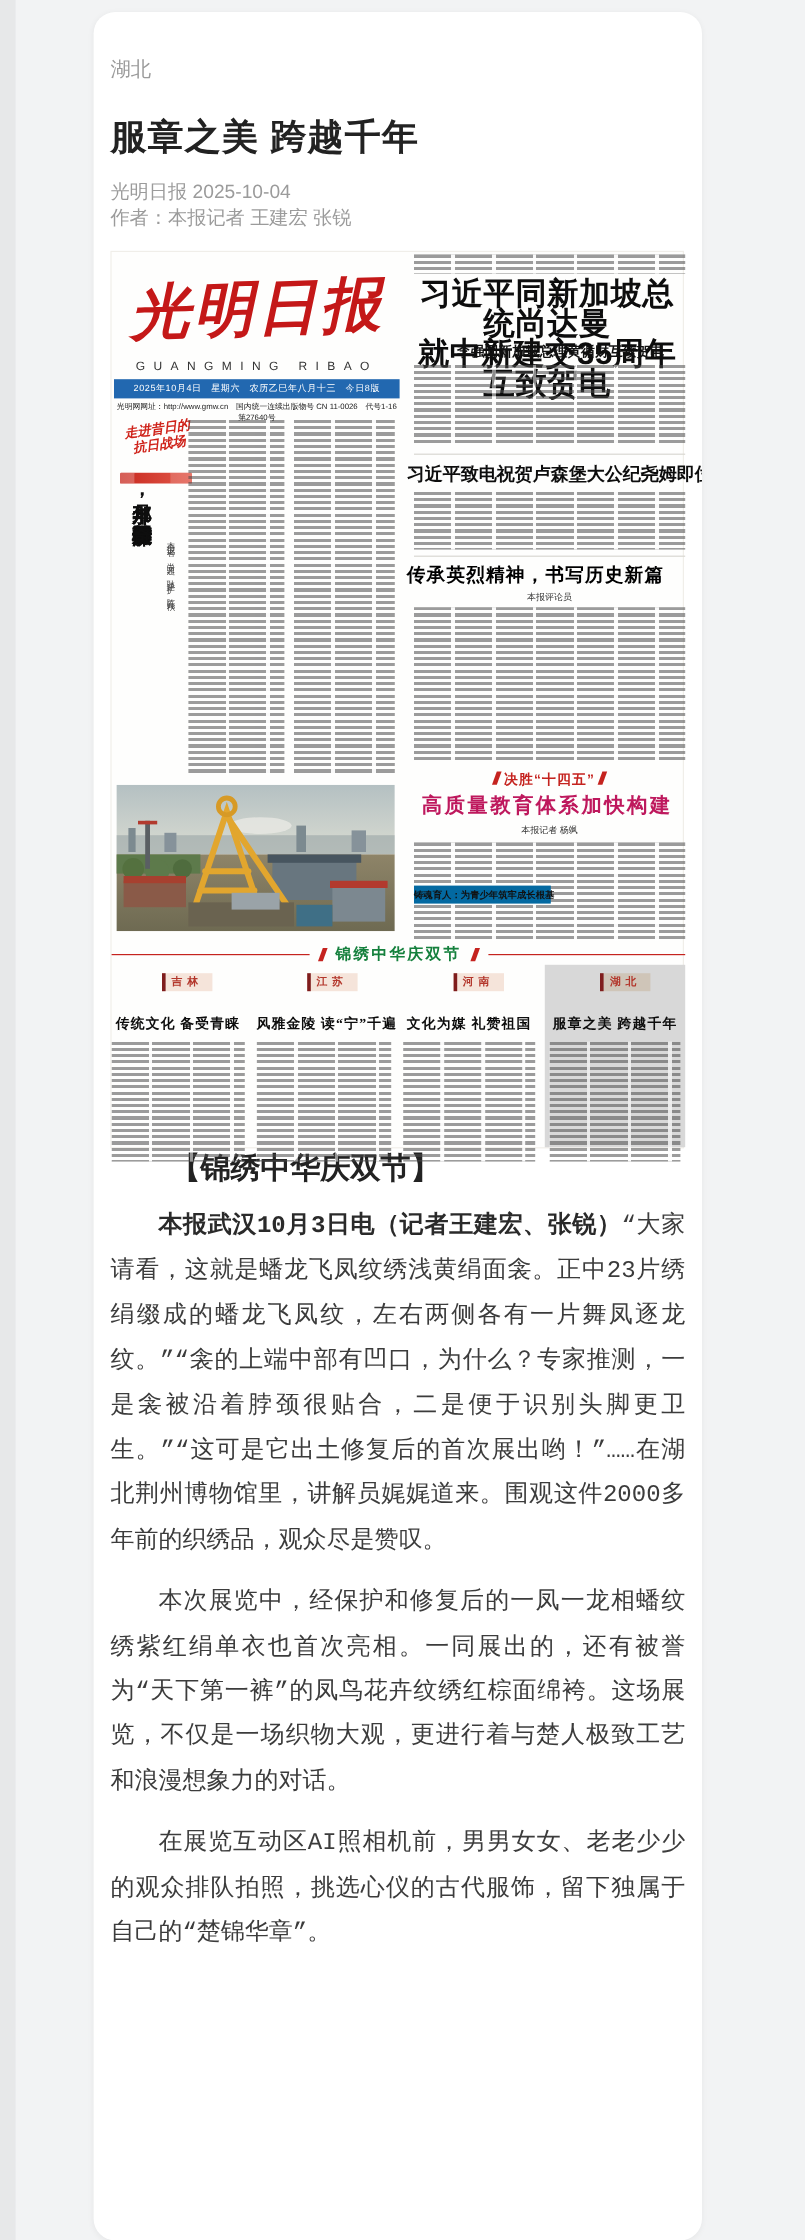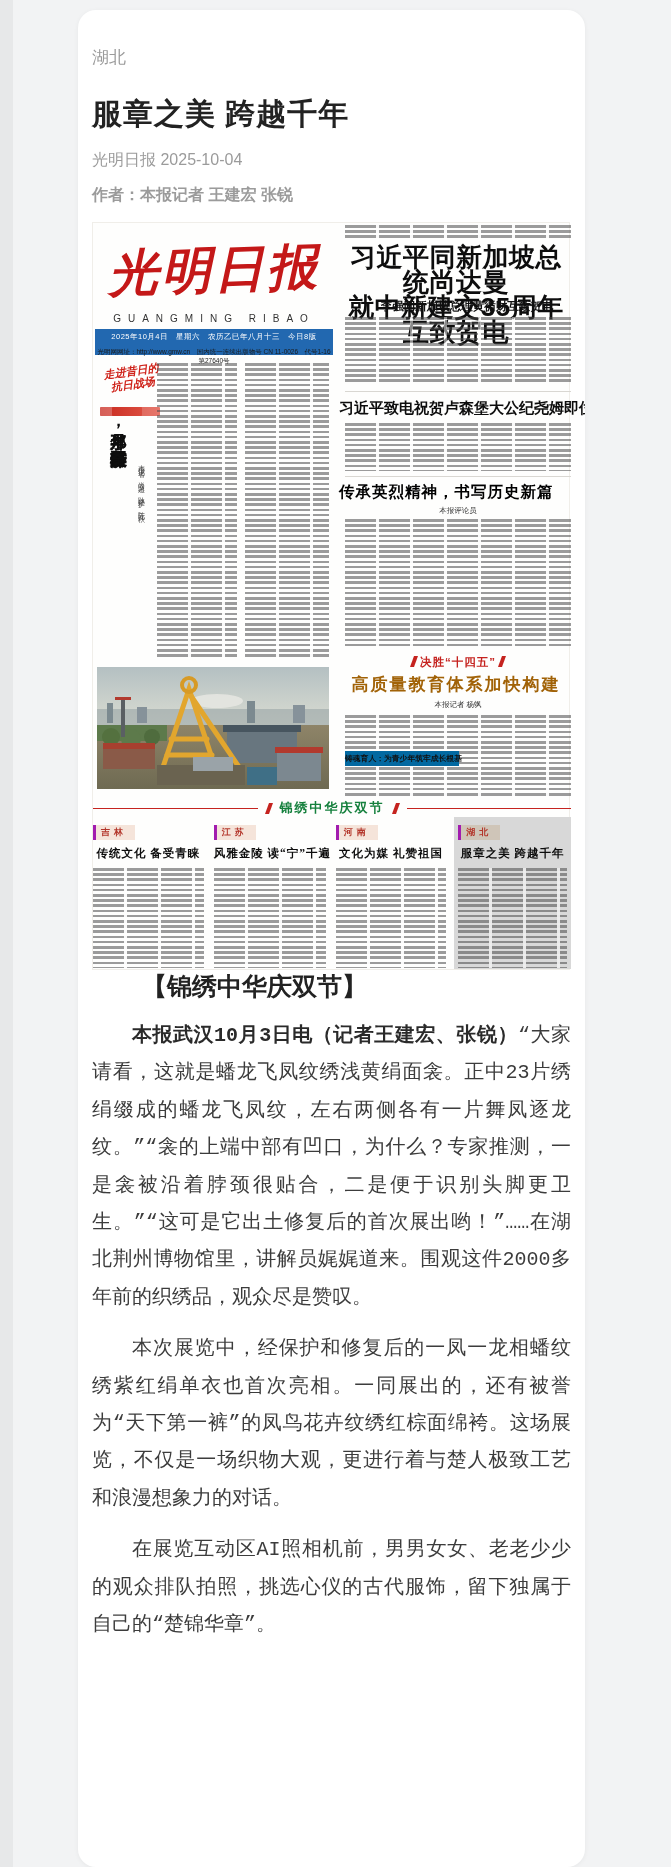--- a/index.html
+++ b/index.html
@@ -3,32 +3,32 @@
 <meta charset="utf-8">
 <style>
   * { margin:0; padding:0; box-sizing:border-box; }
   html,body { width:671px; height:1867px; background:#f2f3f4; font-family:"Liberation Sans",sans-serif; overflow:hidden; position:relative; }
   .edge-strip { position:absolute; left:0; top:0; width:13px; height:100%; background:#e7e8e9; }
   .card { position:absolute; left:78px; top:10px; width:507px; height:1857px; background:#ffffff;
           border-radius:18px; box-shadow:0 1px 5px rgba(0,0,0,.05); padding:0 14px; overflow:hidden; }
   .category { padding-top:36px; font-size:17px; color:#9b9b9b; }
   .title { margin-top:25px; font-size:30px; font-weight:700; color:#222; letter-spacing:1px; }
   .meta { margin-top:15px; font-size:16px; color:#9b9b9b; }
-  .meta.author { margin-top:14px;font-weight:bold; }
+  .meta.author { margin-top:1px; }
 
   
   .paper { position:relative; width:478px; height:748px; margin-top:16px; background:#fefefd; border:1px solid #f0eee9; }
   .micro { position:absolute; opacity:.55;
      background:
        repeating-linear-gradient(90deg, rgba(255,255,255,0) 0 31px, rgba(255,255,255,.95) 31px 34px),
        repeating-linear-gradient(180deg, #4c4c4c 0 2.6px, rgba(0,0,0,0) 2.6px 5.2px); }
   .logo { position:absolute; left:2px; top:8px; width:238px; text-align:center; font-family:"Liberation Serif",serif;
           font-size:50px; font-weight:700; font-style:italic; color:#c41818; letter-spacing:3px; transform:rotate(-2deg); line-height:78px; }
   .pinyin { position:absolute; left:2px; top:90px; width:238px; text-align:center; font-size:10px; letter-spacing:7px; color:#333; }
-  .datebar { position:absolute; left:2px; top:106px; width:238px; height:26px; background:#2268b0; color:#fff;
+  .datebar { position:absolute; left:2px; top:106px; width:238px; height:16px; background:#2268b0; color:#fff;
              font-size:7.5px; line-height:15px; text-align:center; letter-spacing:.5px; }
   .infoline { position:absolute; left:2px; top:125px; width:238px; text-align:center; font-size:6.5px; color:#1a1a1a; }
 
   .headline1 { position:absolute; left:248px; top:22px; width:230px; text-align:center; font-weight:800;
                font-size:26px; line-height:25px; color:#0d0d0d; letter-spacing:.5px; }
   .subhead1 { position:absolute; left:259px; top:76px; width:230px; text-align:center; font-size:11.5px; font-weight:700; color:#111; }
 
   .badge { position:absolute; left:6px; top:142px; width:66px; text-align:center; transform:rotate(-8deg);
            font-size:11px; font-weight:800; font-style:italic; color:#cf231a; line-height:13px; }
   .badge-bar { position:absolute; left:7px; top:184px; width:60px; height:9px; border-radius:1px;
@@ -40,36 +40,36 @@
               font-size:7px; color:#444; letter-spacing:2px; line-height:9px; }
 
   .rule { position:absolute; height:1px; background:#d9d7d2; left:252px; width:226px; }
   .headline2 { position:absolute; left:246px; top:176px; width:234px; text-align:center; font-size:15px; font-weight:800; color:#0d0d0d; white-space:nowrap; }
   .headline3 { position:absolute; left:246px; top:259px; width:234px; font-family:"Liberation Serif",serif;
                font-size:15.5px; font-weight:700; color:#000000; letter-spacing:1px; white-space:nowrap; }
   .byline-sm { position:absolute; text-align:center; font-size:7.5px; color:#333; width:226px; left:252px; }
   .badge-row { position:absolute; left:252px; top:432px; width:226px; text-align:center; font-size:11.5px; font-weight:800; color:#c5231f; letter-spacing:1px; }
   .slash { display:inline-block; width:4px; height:11px; background:#c5231f; transform:skewX(-20deg); margin:0 4px; vertical-align:-1px; }
   .headline4 { position:absolute; left:246px; top:450px; width:234px; text-align:center; font-family:"Liberation Serif",serif;
-               font-size:17px; font-weight:700; color:#a16207; letter-spacing:2px; white-space:nowrap; }
+               font-size:17px; font-weight:700; color:#be185d; letter-spacing:2px; white-space:nowrap; }
   .subhead4 { position:absolute; left:252px; top:528px; width:114px; background:#0369a1; text-align:center;
               font-size:7.8px; font-weight:700; color:#111; white-space:nowrap; padding:2px 0; }
 
   .photo { position:absolute; left:4px; top:444px; width:232px; height:122px; }
 
   .banner { position:absolute; left:0; top:576px; width:478px; display:flex; align-items:center; gap:5px; }
   .banner .hline { flex:1; height:1px; background:#c5231f; }
   .banner .btxt { font-size:13px; font-weight:800; color:#15803d; letter-spacing:2px; }
   .cols { position:absolute; left:0; top:598px; width:478px; display:flex; gap:10px; }
   .np-col { position:relative; width:112px; height:146px; }
   .np-col.highlight { background:#d8d8d8; padding:4px; margin:-4px 0 0 -2px; width:118px; height:152px; }
   .tag { display:inline-block; font-size:9px; font-weight:700; color:#b3362b; background:#f5e4da;
-         border-left:3px solid #a21caf; padding:1px 8px 1px 5px; letter-spacing:4px; }
+         border-left:3px solid #7f1d1d; padding:1px 8px 1px 5px; letter-spacing:4px;margin-left:42px; }
   .np-col.highlight .tag { background:#cfc5b8; }
-  .col-headline { margin-top:6px; text-align:center; font-family:"Liberation Serif",serif; font-size:11.5px;
+  .col-headline { margin-top:20px; text-align:center; font-family:"Liberation Serif",serif; font-size:11.5px;
                   font-weight:700; color:#0d0d0d; letter-spacing:1px; white-space:nowrap; }
   .col-body { position:relative !important; margin-top:7px; height:100px; width:100%; }
 
   
   .section-label { font-size:25px; font-weight:700; color:#222; text-indent:2em; }
   .article p { margin-top:14px; font-size:20px; line-height:37.4px; color:#3c3c3c; text-align:justify; text-indent:2em;font-family:Liberation Mono, monospace; }
   .article p .lead { font-weight:700; color:#2a2a2a; }
 </style>
 </head>
 <body>

